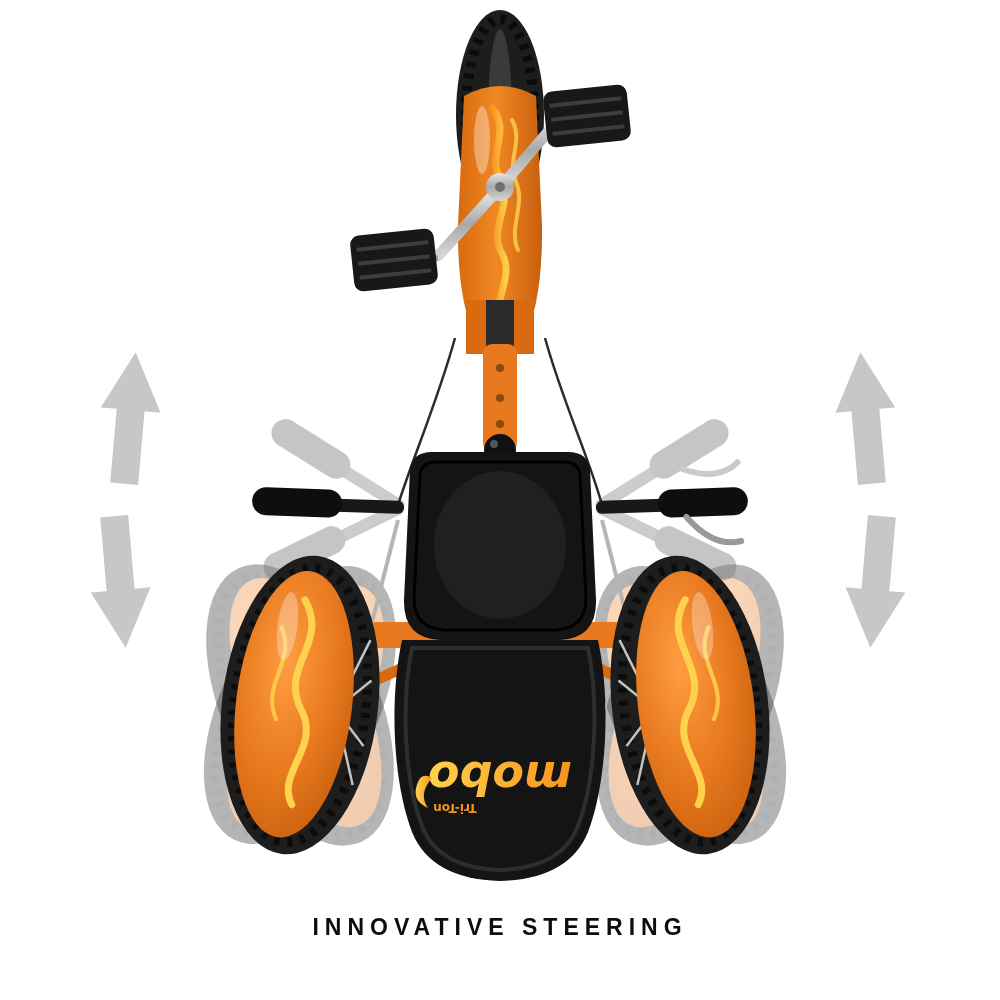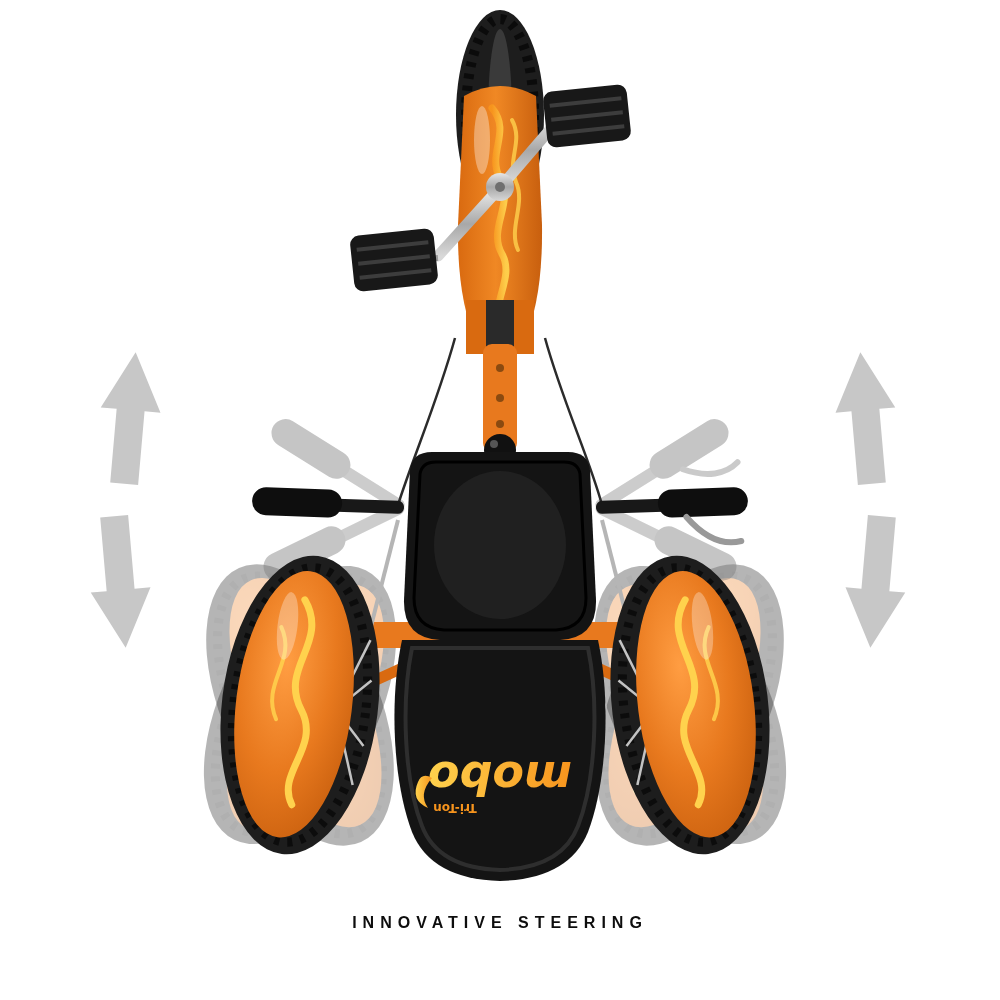--- a/index.html
+++ b/index.html
@@ -1,20 +1,20 @@
 <!DOCTYPE html>
 <html><head>
 <meta charset="utf-8">
 <style>
   html,body{margin:0;padding:0;background:#fff;}
   .stage{position:relative;width:1000px;height:1000px;background:#fff;overflow:hidden;
          font-family:"Liberation Sans",sans-serif;}
   .stage svg{position:absolute;left:0;top:0;}
   .caption{position:absolute;left:0;top:914px;width:100%;text-align:center;
-           font-family:"Liberation Sans",sans-serif;font-size:16px;font-weight:700;
+           font-family:"Liberation Sans",sans-serif;font-size:23px;font-weight:700;
            letter-spacing:6px;color:#0d0d0d;}
   .logo-text{font-family:"DejaVu Sans",sans-serif;font-weight:bold;font-style:italic;}
   .logo-sub{font-family:"DejaVu Sans",sans-serif;font-weight:bold;}
 </style>
 </head>
 <body>
 
 <div class="stage">
 
 <svg width="1000" height="1000" viewBox="0 0 1000 1000">

